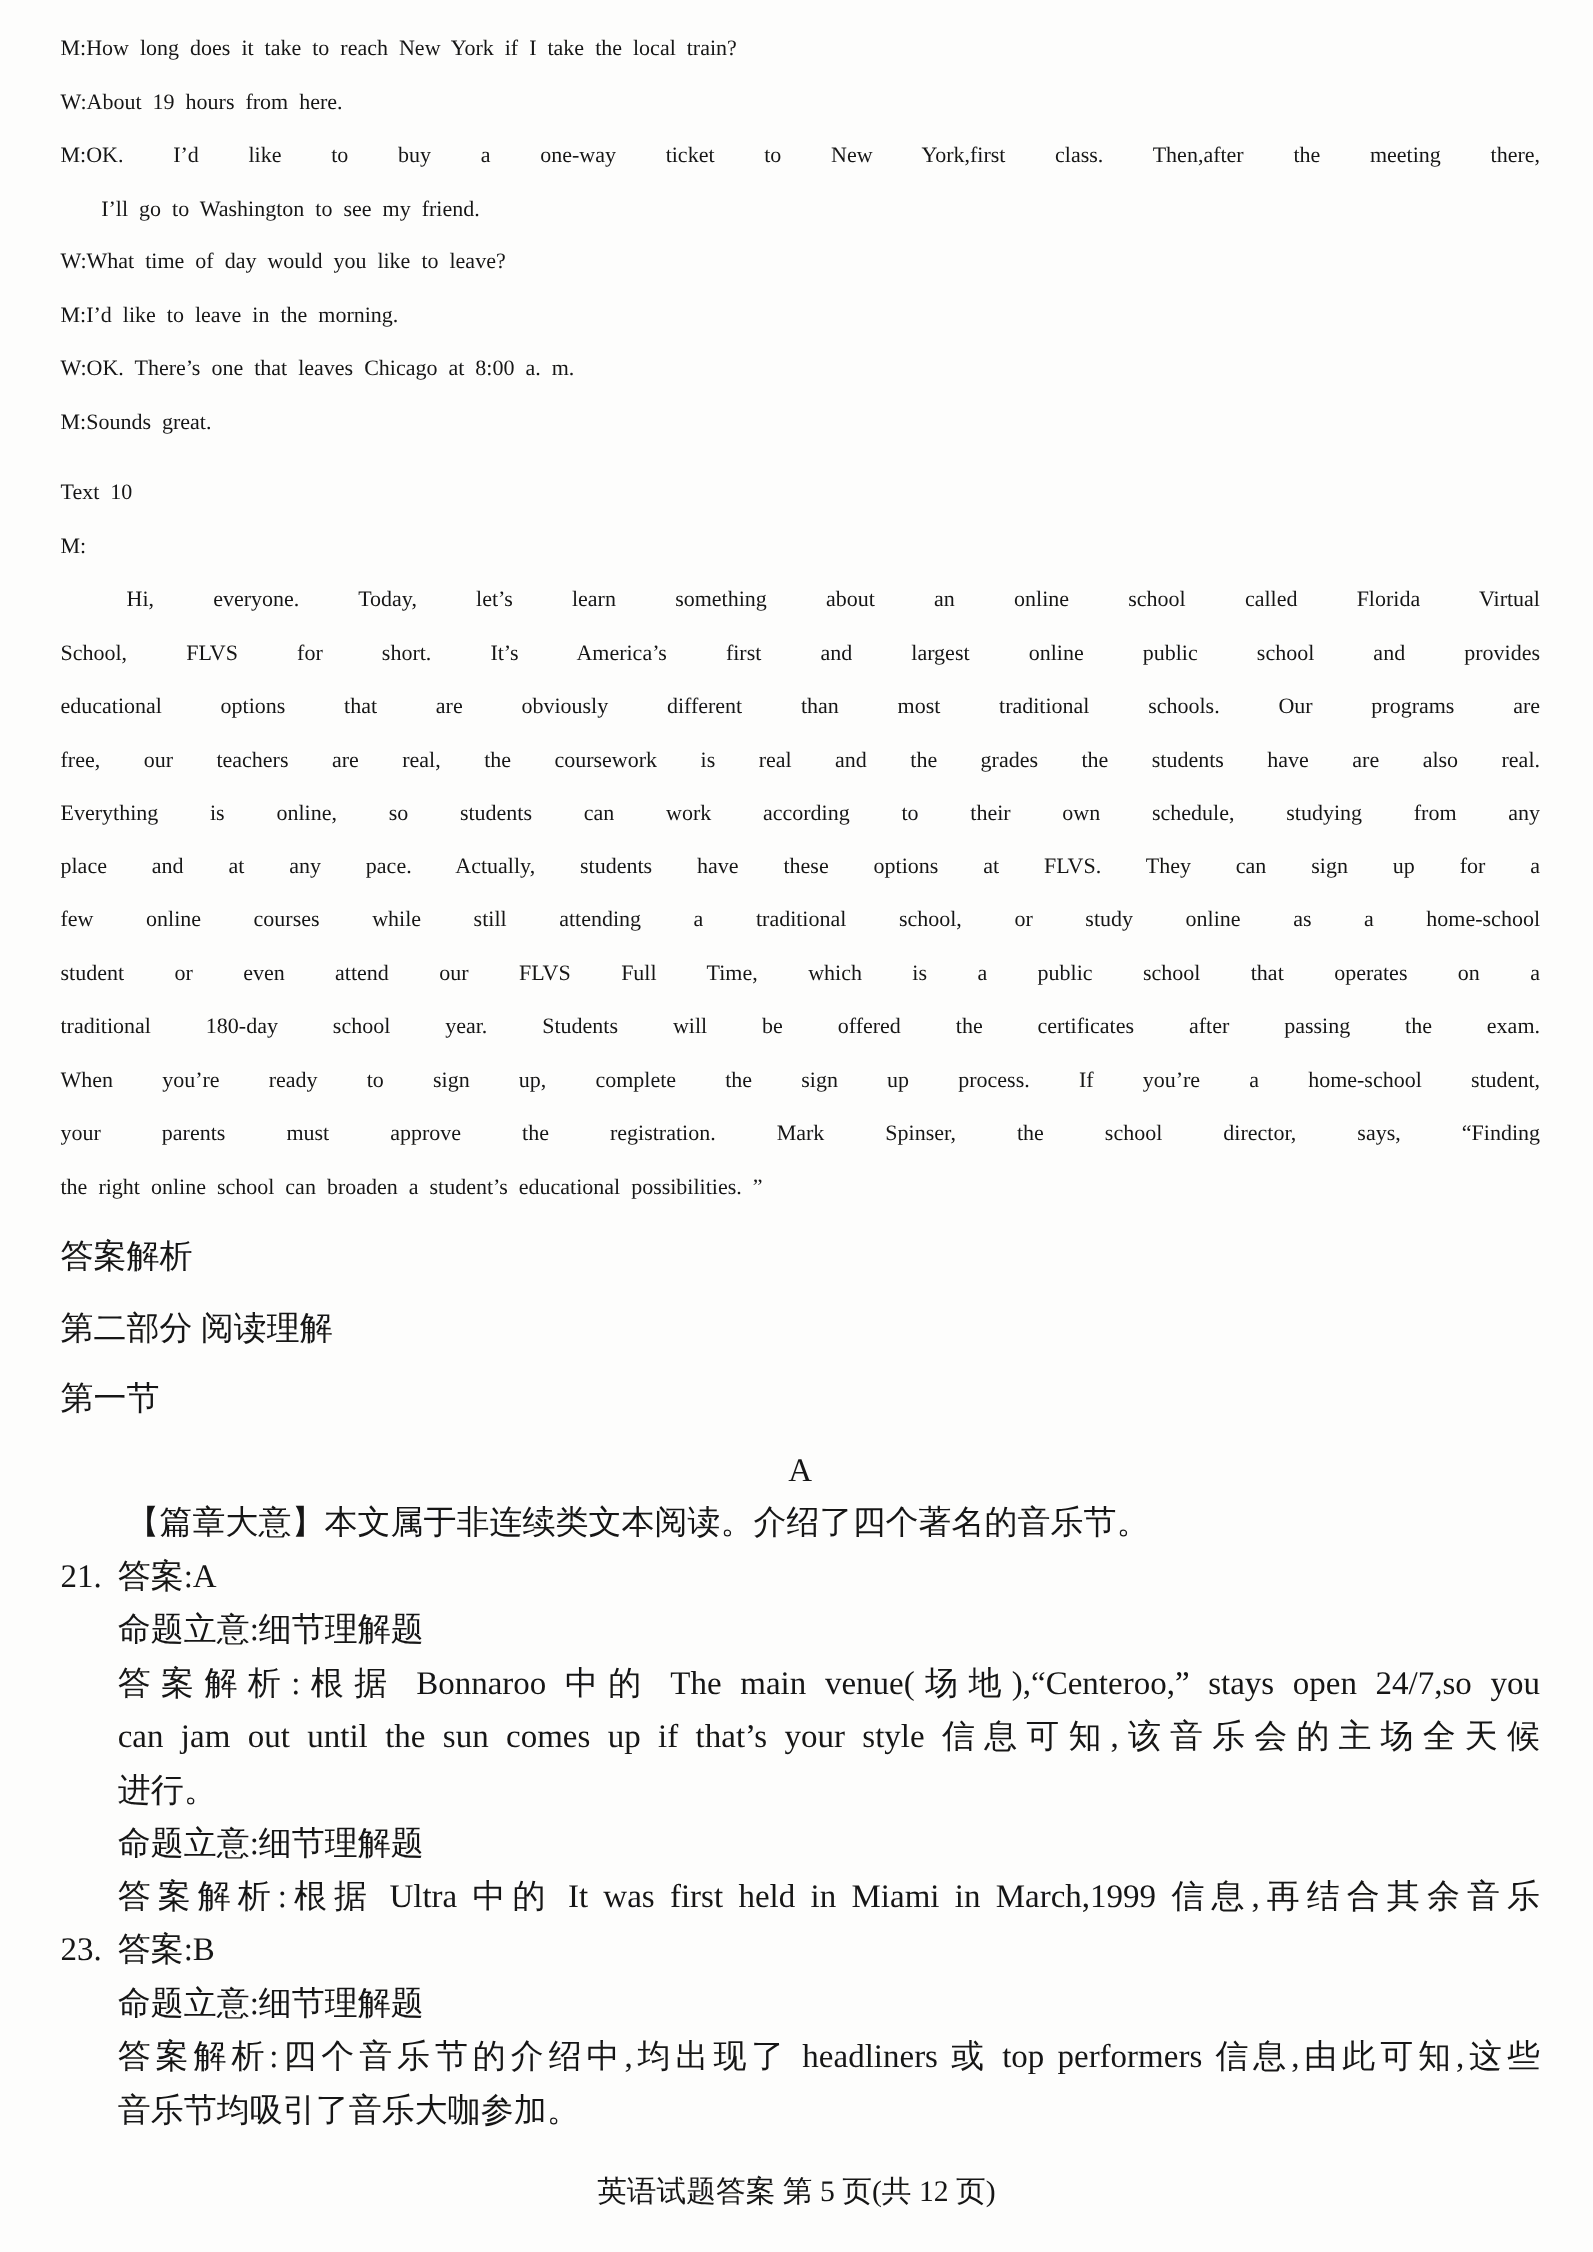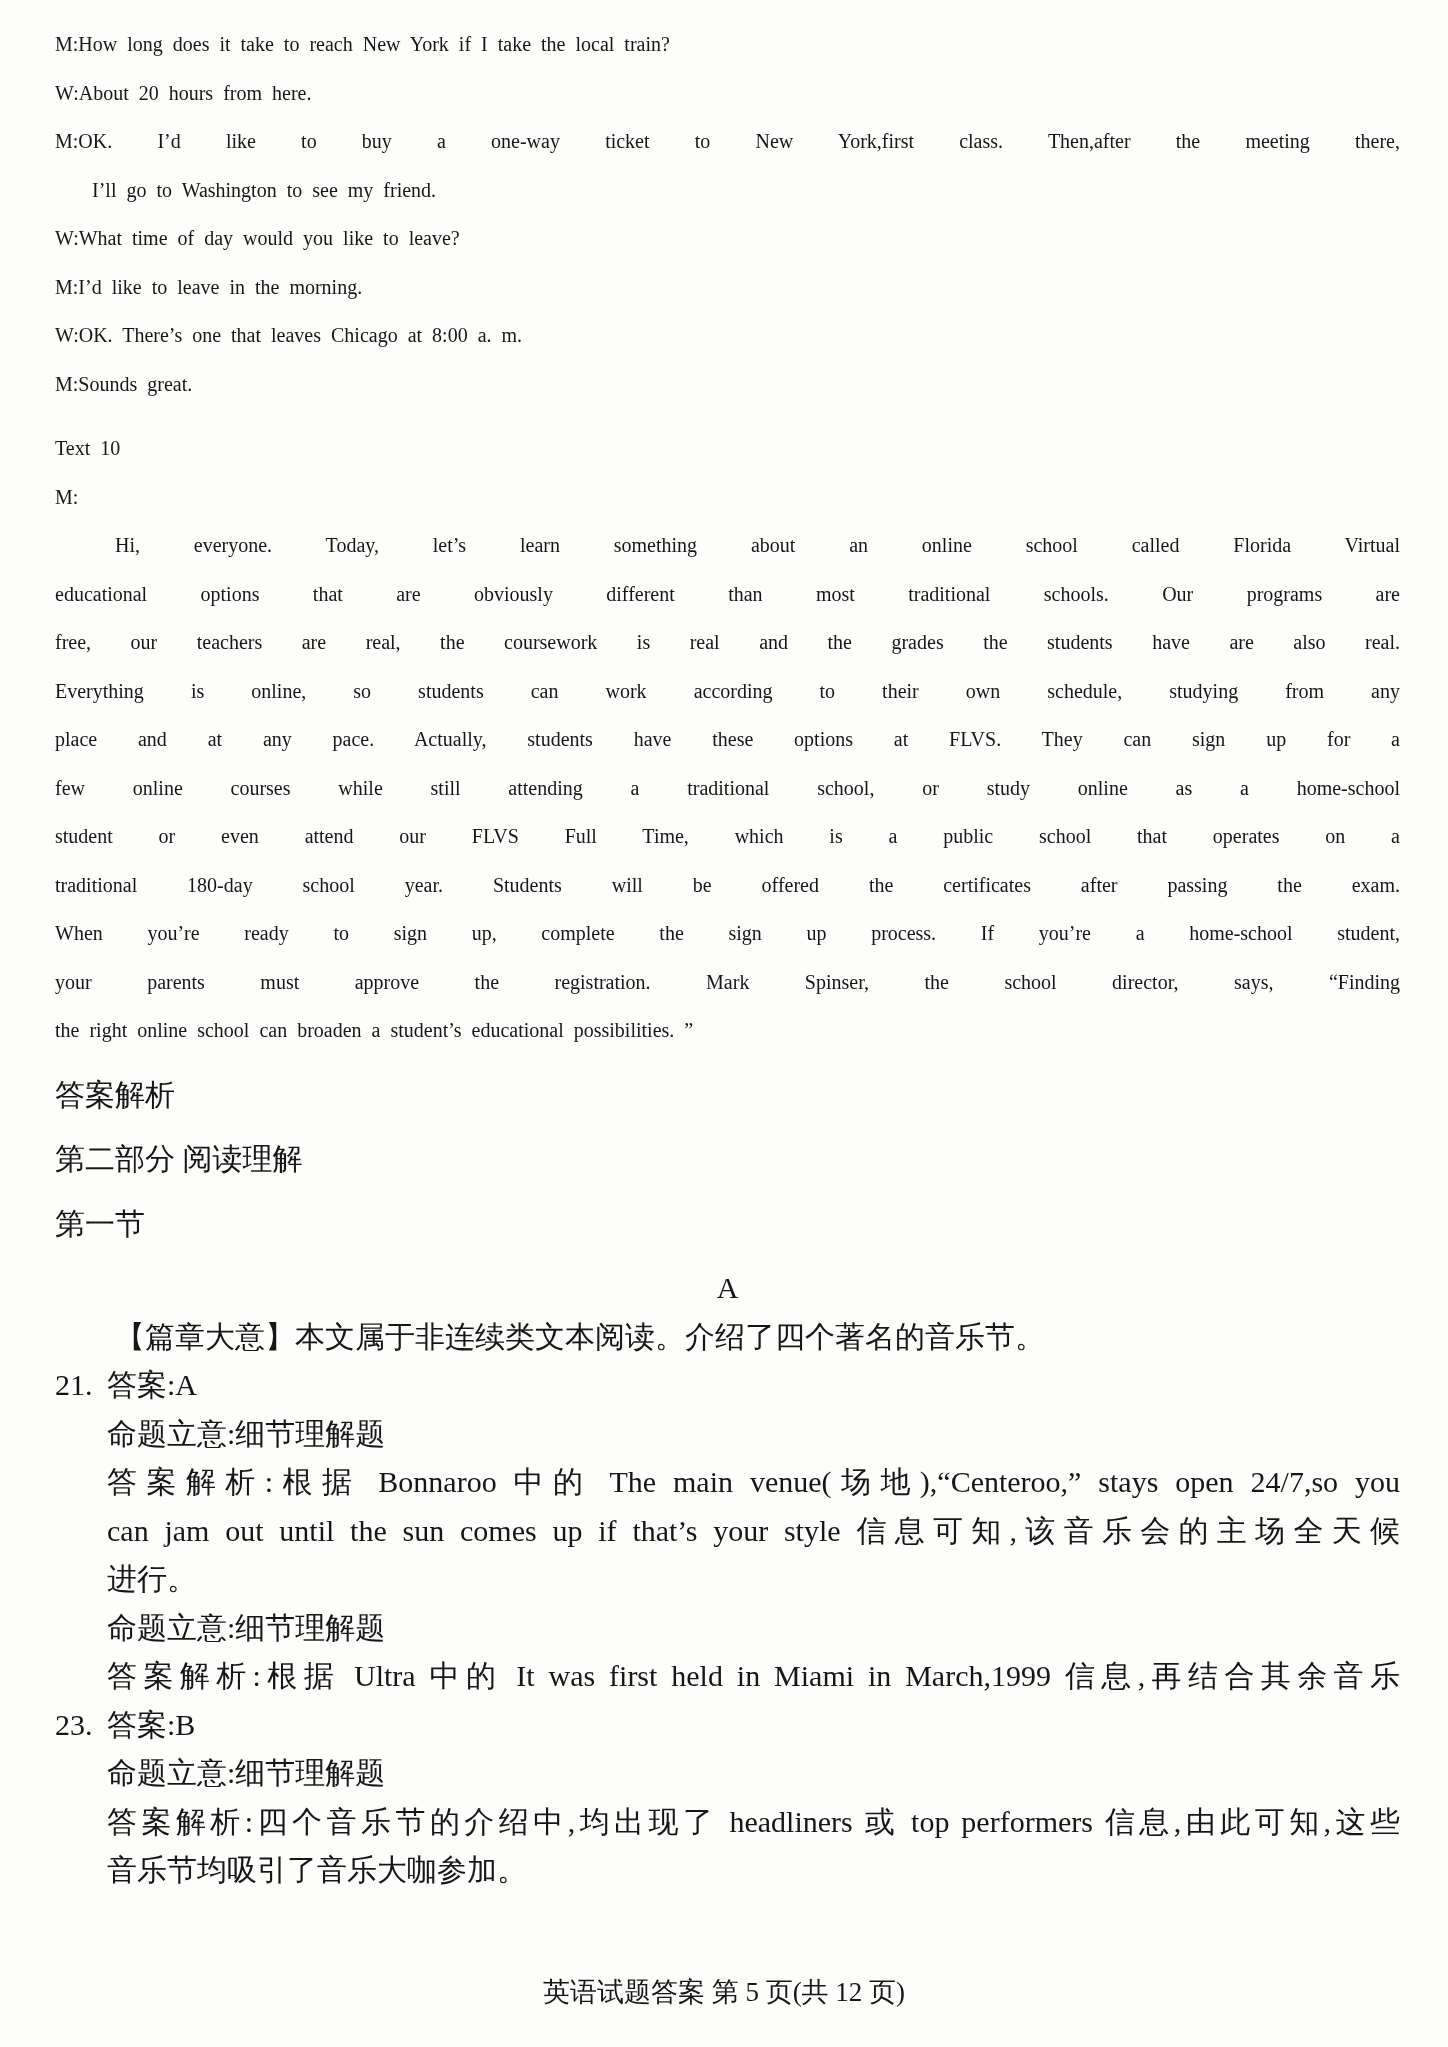--- a/index.html
+++ b/index.html
@@ -47,34 +47,35 @@
     line-height: 40px;
   }
 </style>
 </head>
 <body>
 
 <div class="page">
 
   <div>
     <div class="line">M:How long does it take to reach New York if I take the local train?</div>
-    <div class="line">W:About 20 hours from here.</div>
+    <div class="line">W:About 19 hours from here.</div>
     <div class="line jline">M:OK. I’d like to buy a one-way ticket to New York,first class. Then,after the meeting there,</div>
     <div class="line cont">I’ll go to Washington to see my friend.</div>
     <div class="line">W:What time of day would you like to leave?</div>
     <div class="line">M:I’d like to leave in the morning.</div>
     <div class="line">W:OK. There’s one that leaves Chicago at 8:00 a. m.</div>
     <div class="line">M:Sounds great.</div>
   </div>
 
   <div class="line bold">Text 10</div>
   <div class="line">M:</div>
 
   <div>
     <div class="line jline indent">Hi, everyone. Today, let’s learn something about an online school called Florida Virtual</div>
+    <div class="line jline">School, FLVS for short. It’s America’s first and largest online public school and provides</div>
     <div class="line jline">educational options that are obviously different than most traditional schools. Our programs are</div>
     <div class="line jline">free, our teachers are real, the coursework is real and the grades the students have are also real.</div>
     <div class="line jline">Everything is online, so students can work according to their own schedule, studying from any</div>
     <div class="line jline">place and at any pace. Actually, students have these options at FLVS. They can sign up for a</div>
     <div class="line jline">few online courses while still attending a traditional school, or study online as a home-school</div>
     <div class="line jline">student or even attend our FLVS Full Time, which is a public school that operates on a</div>
     <div class="line jline">traditional 180-day school year. Students will be offered the certificates after passing the exam.</div>
     <div class="line jline">When you’re ready to sign up, complete the sign up process. If you’re a home-school student,</div>
     <div class="line jline">your parents must approve the registration. Mark Spinser, the school director, says, “Finding</div>
     <div class="line">the right online school can broaden a student’s educational possibilities. ”</div>

